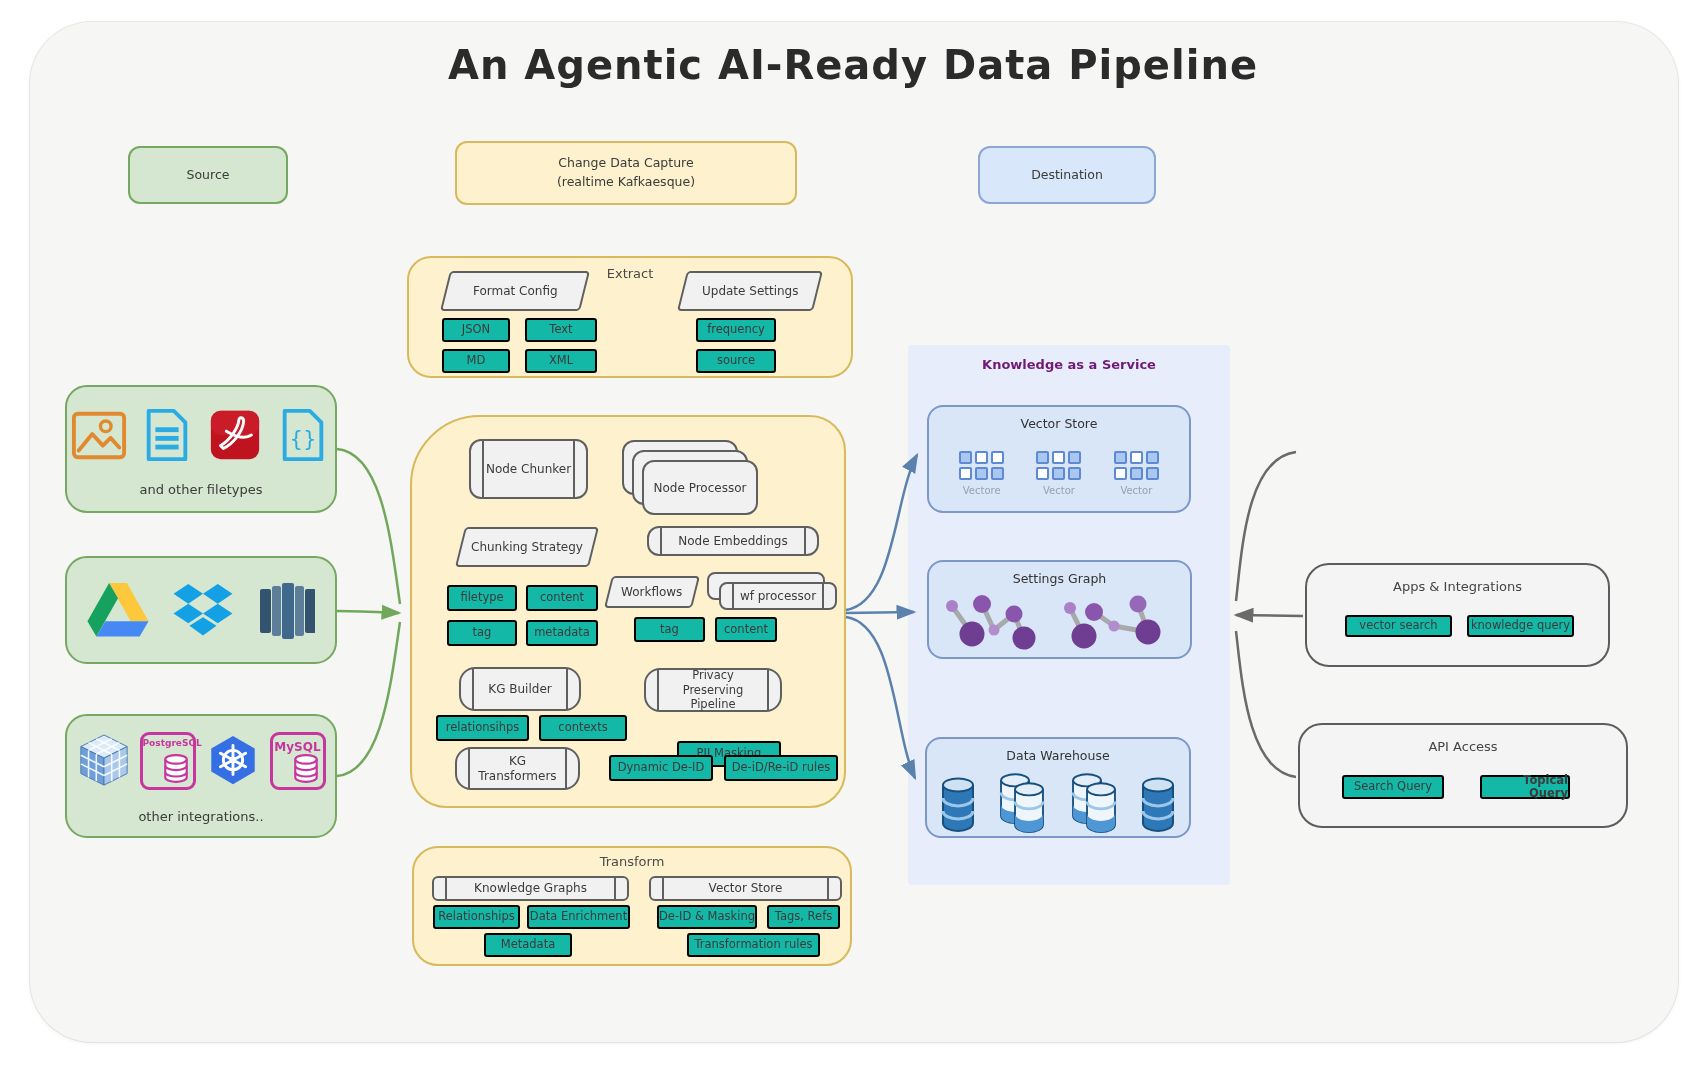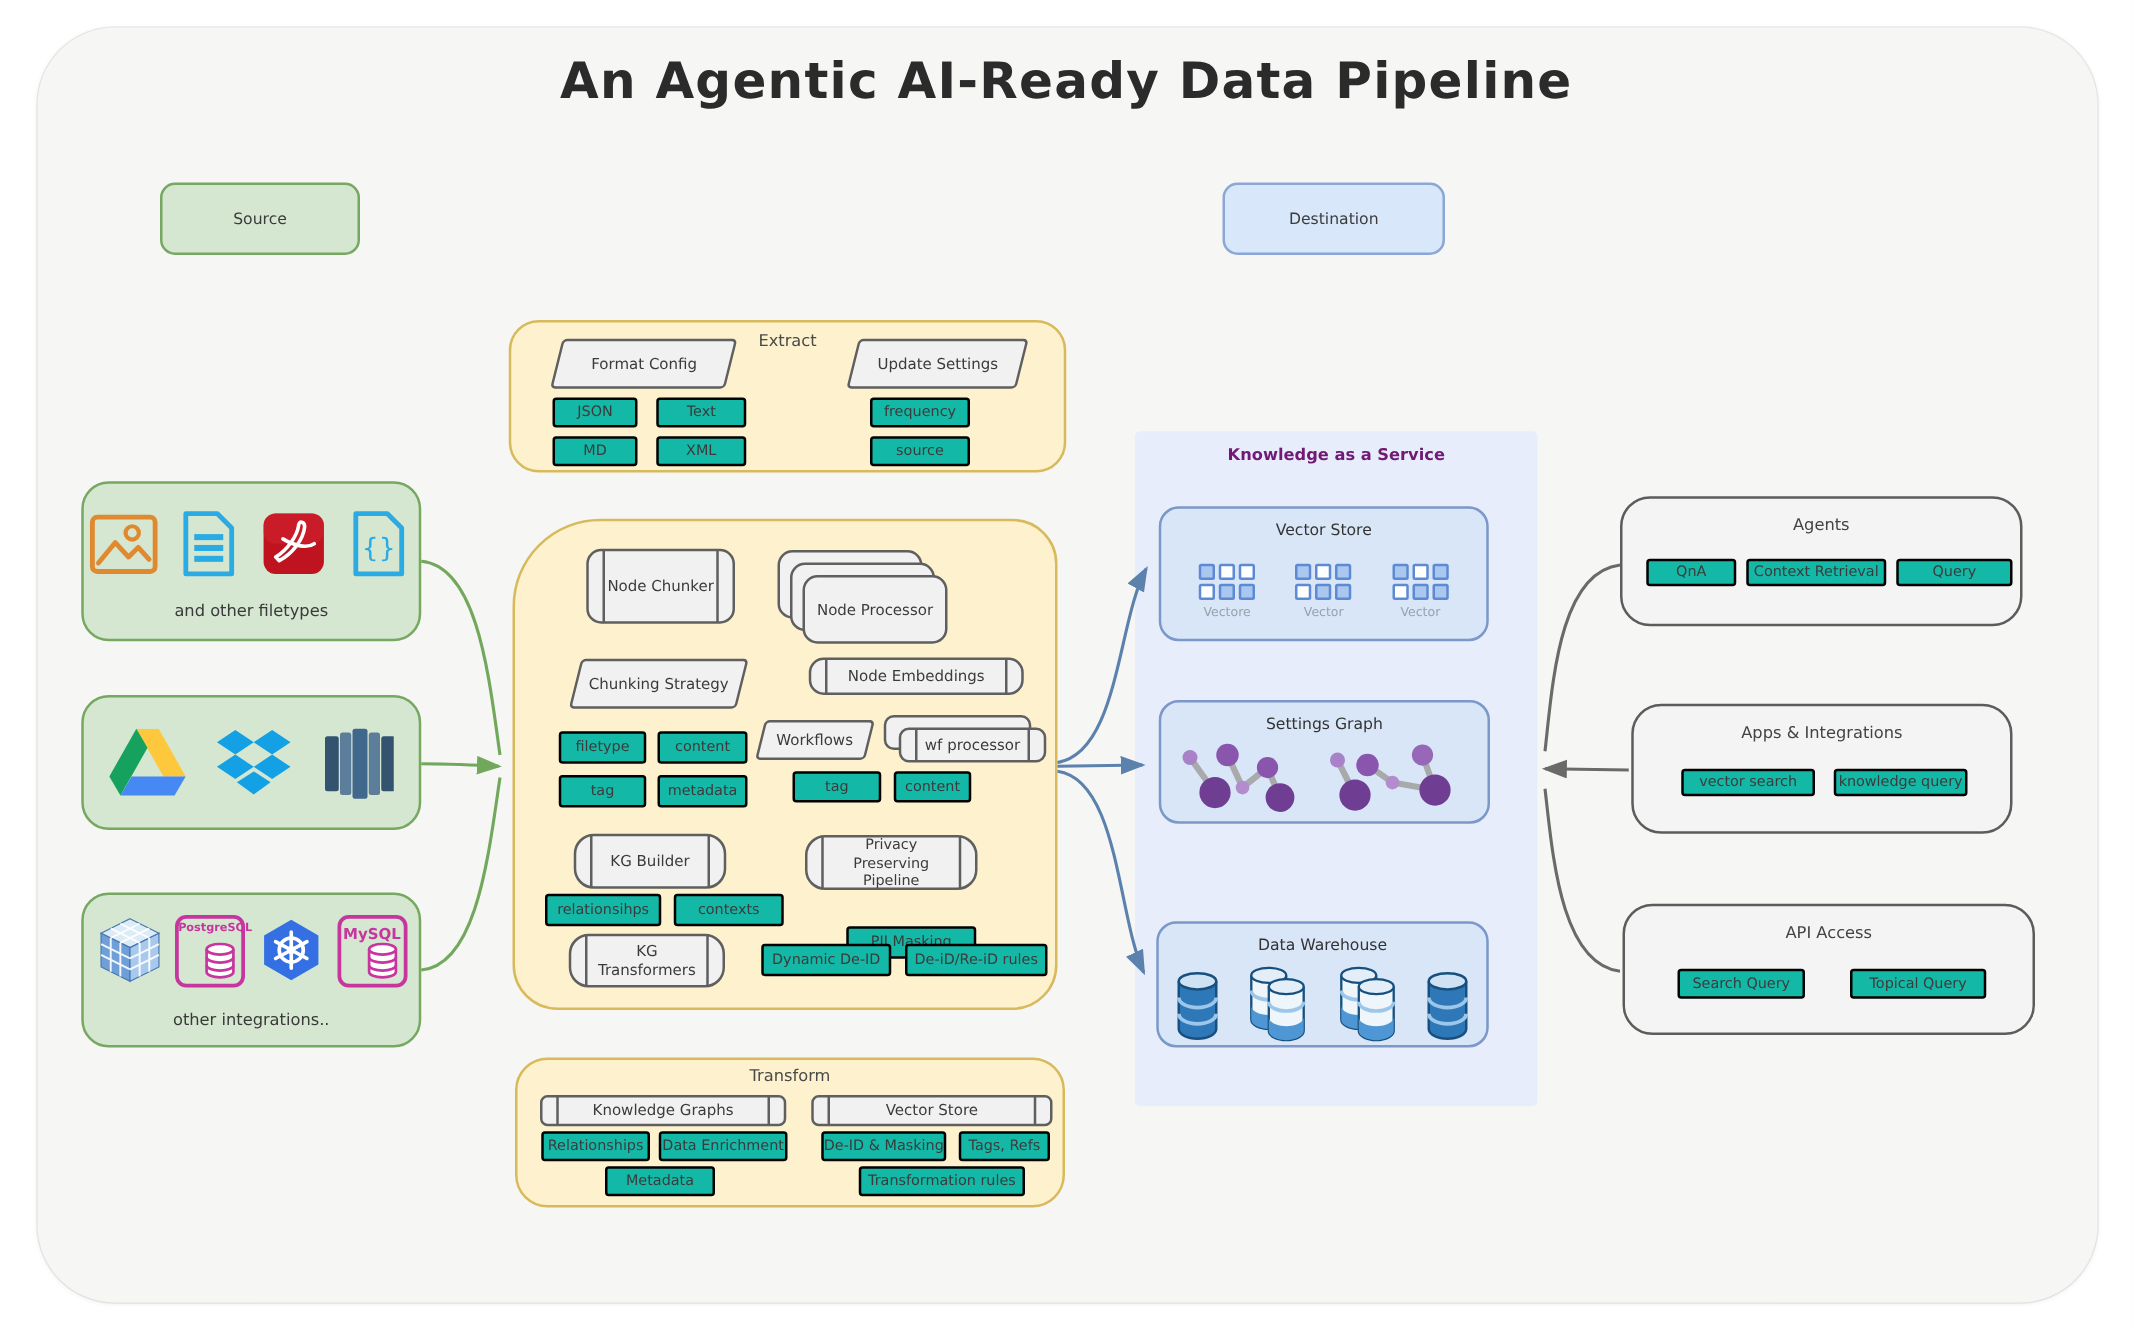--- a/index.html
+++ b/index.html
@@ -73,20 +73,24 @@
 </head>
 <body>
 
 <div class="canvas">
   <div class="backdrop"></div>
 
   <h1 class="title">An Agentic AI-Ready Data Pipeline</h1>
 
   <div class="pill green abs z2" style="left:128px;top:146px;width:160px;height:58px;">
     <span>Source</span>
+  </div>
+  <div class="pill yellow abs z2" style="left:455px;top:141px;width:342px;height:64px;">
+    <span>Change Data Capture</span>
+    <span>(realtime Kafkaesque)</span>
   </div>
   <div class="pill blue abs z2" style="left:978px;top:146px;width:178px;height:58px;">
     <span>Destination</span>
   </div>
 
   <div class="srcbox abs z2" style="left:65px;top:385px;width:272px;height:128px;">
     <div class="iconrow" style="top:20px;gap:12px;">
       <svg width="56" height="56" viewBox="0 0 58 58">
         <rect x="3" y="7" width="52" height="45" rx="4" fill="none" stroke="#e0892f" stroke-width="4"></rect>
         <circle cx="36" cy="20" r="5.5" fill="none" stroke="#e0892f" stroke-width="3.5"></circle>
@@ -360,37 +364,31 @@
         </div>
         <svg width="38" height="58" viewBox="0 0 38 58">
           <path d="M4 10 v38 c0 4.5 6.7 8 15 8 s15 -3.5 15 -8 V10" fill="#2e78b7" stroke="#17507f" stroke-width="2"></path>
           <path d="M4 23 c0 4.5 6.7 8 15 8 s15 -3.5 15 -8 M4 36 c0 4.5 6.7 8 15 8 s15 -3.5 15 -8" fill="none" stroke="#9cc6ea" stroke-width="3"></path>
           <ellipse cx="19" cy="10" rx="15" ry="6.5" fill="#cfe2f3" stroke="#17507f" stroke-width="2"></ellipse>
         </svg>
       </div>
     </div>
   </div>
 
-  <div class="graybox abs z2" style="left:1296px;top:397px;width:322px;height:104px;">
-    <div class="gb-title">Agents</div>
-    <div class="chip" style="left:19px;top:48px;width:72px;height:22px;">QnA</div>
-    <div class="chip" style="left:99px;top:48px;width:112px;height:22px;">Context Retrieval</div>
-    <div class="chip" style="left:219px;top:48px;width:93px;height:22px;">Query</div>
-  </div>
 
   <div class="graybox abs z2" style="left:1305px;top:563px;width:305px;height:104px;">
     <div class="gb-title">Apps &amp; Integrations</div>
     <div class="chip" style="left:38px;top:50px;width:107px;height:22px;">vector search</div>
     <div class="chip" style="left:160px;top:50px;width:107px;height:22px;">knowledge query</div>
   </div>
 
   <div class="graybox abs z2" style="left:1298px;top:723px;width:330px;height:105px;">
     <div class="gb-title">API Access</div>
     <div class="chip" style="left:42px;top:50px;width:102px;height:24px;">Search Query</div>
-    <div class="chip" style="left:180px;top:50px;width:109px;height:24px;">Topical Query</div>
+    <div class="chip" style="left:180px;top:50px;width:90px;height:24px;font-weight:bold;">Topical Query</div>
   </div>
 
   <svg class="connectors" width="1706" height="1065" viewBox="0 0 1706 1065">
     <defs>
       <marker id="ah-green" markerWidth="9" markerHeight="8" refX="7" refY="3" orient="auto">
         <path d="M0,0 L8,3 L0,6 Z" fill="#72a85c"></path>
       </marker>
       <marker id="ah-blue" markerWidth="9" markerHeight="8" refX="7" refY="3" orient="auto">
         <path d="M0,0 L8,3 L0,6 Z" fill="#5b81ad"></path>
       </marker>

